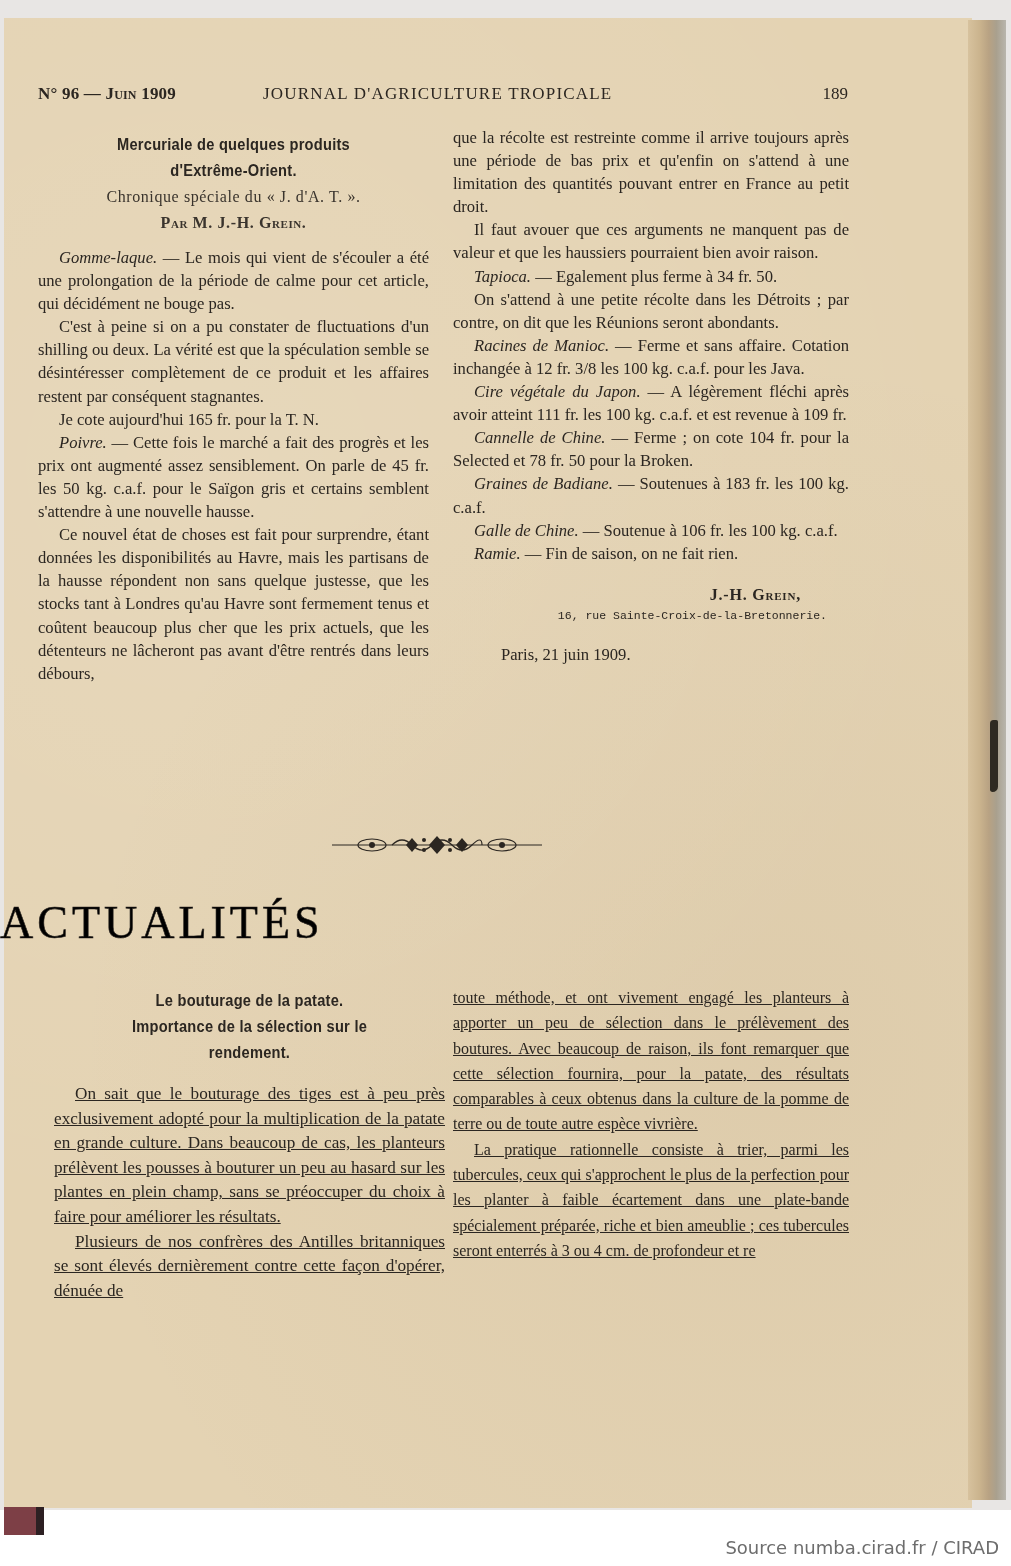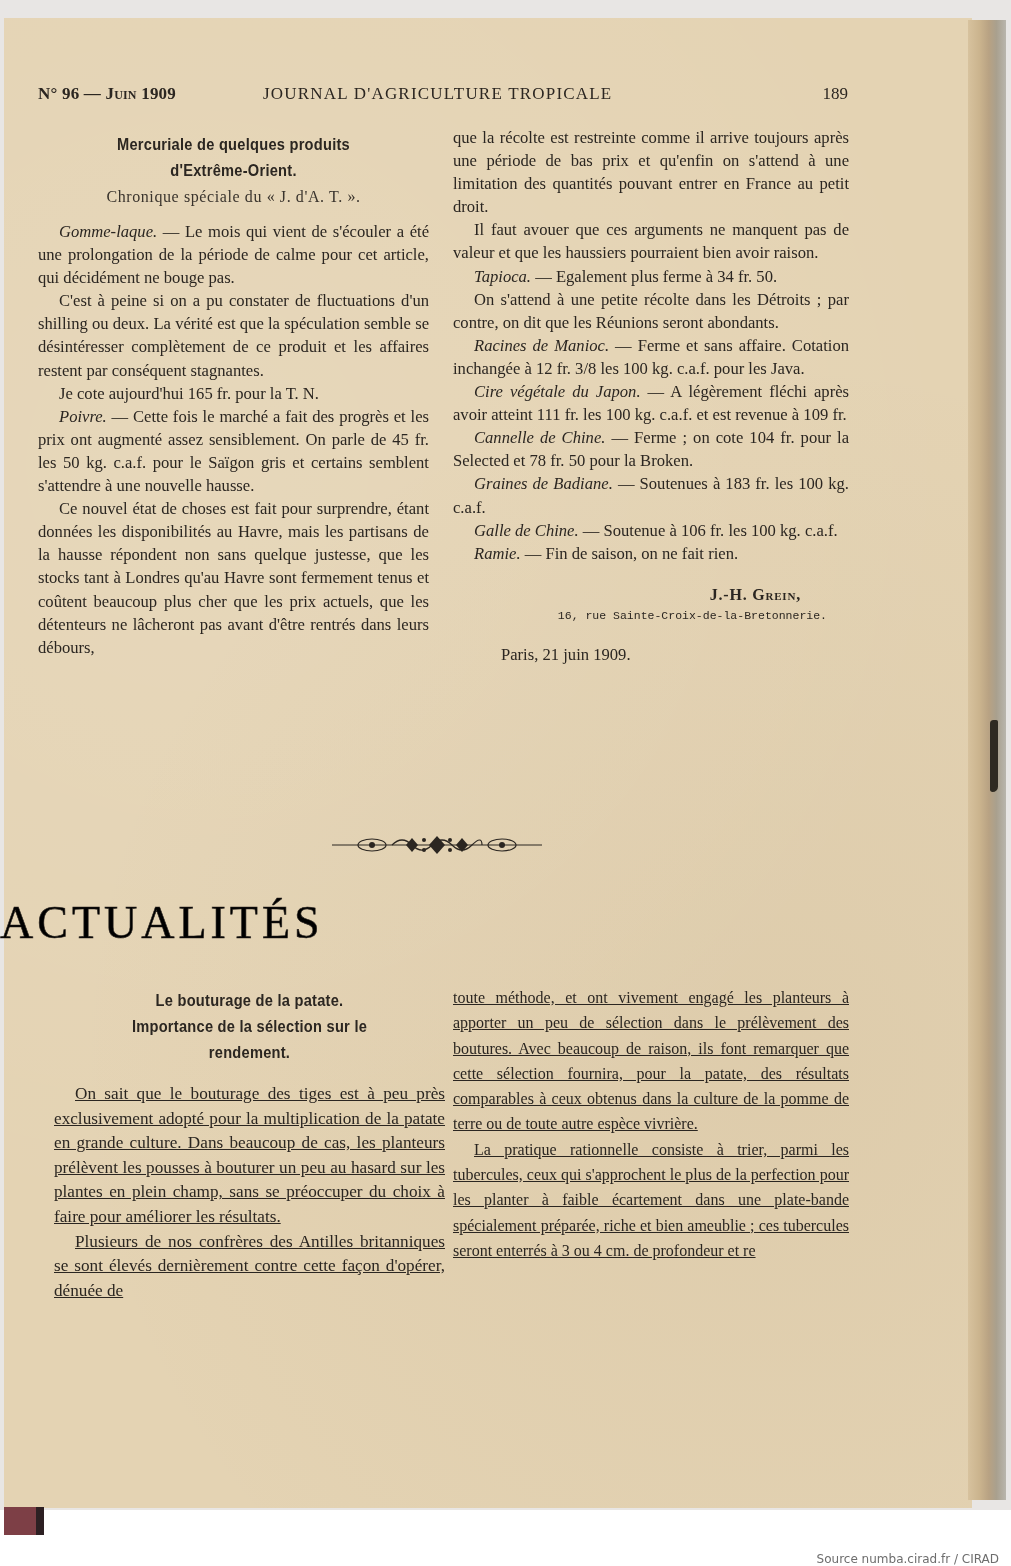--- a/index.html
+++ b/index.html
@@ -73,23 +73,23 @@
   }
 
   .section-title {
     position: absolute; left: 0; top: 896px; width: 880px; text-align: left;
     font-family: "Liberation Serif", "DejaVu Serif", serif;
     font-size: 46px; letter-spacing: 4px; color: #000000; font-weight: normal;
     -webkit-text-stroke: 0.6px #2b2621;
   }
 
   .source-credit {
-    position: absolute; right: 12px; bottom: 0;
+    position: absolute; right: 12px; bottom: 8px;
     font-family: "DejaVu Sans", "Liberation Sans", sans-serif;
-    font-size: 12px; color: #6d6d6d;
+    font-size: 18px; color: #6d6d6d;
   }
 </style>
 </head>
 <body>
 
 <div class="scan-bg"></div>
 <div class="page"></div>
 <div class="page-edge">
     <div class="mark"></div>
   </div>
@@ -98,20 +98,21 @@
 <div class="running-head">
   <span class="issue sc">N° 96 — Juin 1909</span>
   <span class="journal">JOURNAL D'AGRICULTURE TROPICALE</span>
   <span class="pagenum">189</span>
 </div>
 
 <div class="col" id="a1-left" style="left:38px; top:132px; width:391px;">
   <div class="sans-title">Mercuriale de quelques produits</div>
   <div class="sans-title">d'Extrême-Orient.</div>
   <div class="subhead" style="">Chronique spéciale du « J. d'A. T. ».</div>
+  <div class="subhead sc">Par M. J.-H. Grein.</div>
   <div style="height:10px;"></div>
   <div>
       <p><i>Gomme-laque.</i><span> — Le mois qui vient de s'écouler a été une prolongation de la période de calme pour cet article, qui décidément ne bouge pas.</span></p>
       <p><span>C'est à peine si on a pu constater de fluctuations d'un shilling ou deux. La vérité est que la spéculation semble se désintéresser complètement de ce produit et les affaires restent par conséquent stagnantes.</span></p>
       <p><span>Je cote aujourd'hui 165 fr. pour la T. N.</span></p>
       <p><i>Poivre.</i><span> — Cette fois le marché a fait des progrès et les prix ont augmenté assez sensiblement. On parle de 45 fr. les 50 kg. c.a.f. pour le Saïgon gris et certains semblent s'attendre à une nouvelle hausse.</span></p>
       <p><span>Ce nouvel état de choses est fait pour surprendre, étant données les disponibilités au Havre, mais les partisans de la hausse répondent non sans quelque justesse, que les stocks tant à Londres qu'au Havre sont fermement tenus et coûtent beaucoup plus cher que les prix actuels, que les détenteurs ne lâcheront pas avant d'être rentrés dans leurs débours,</span></p>
     </div>
 </div>
 

